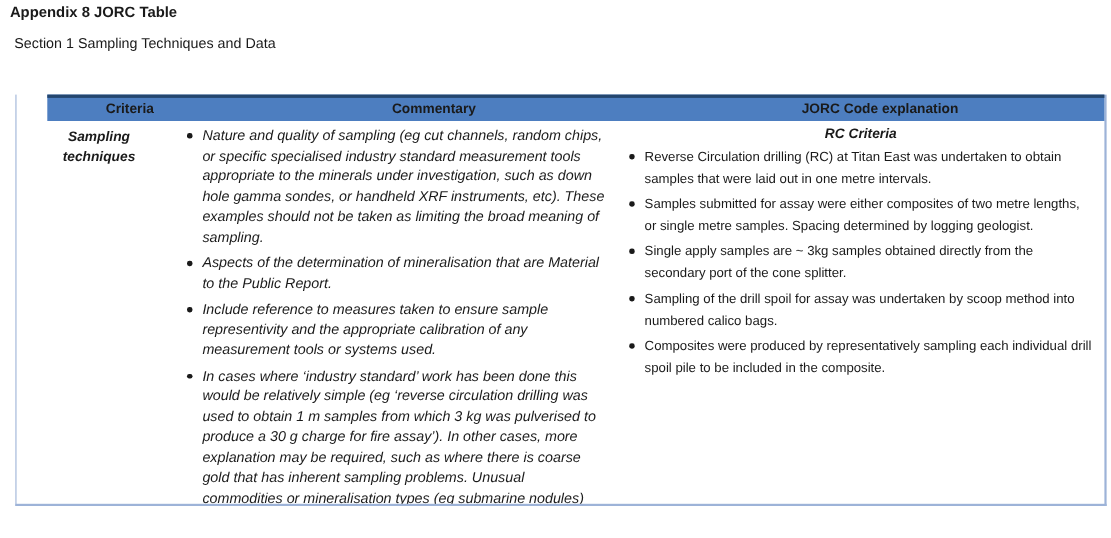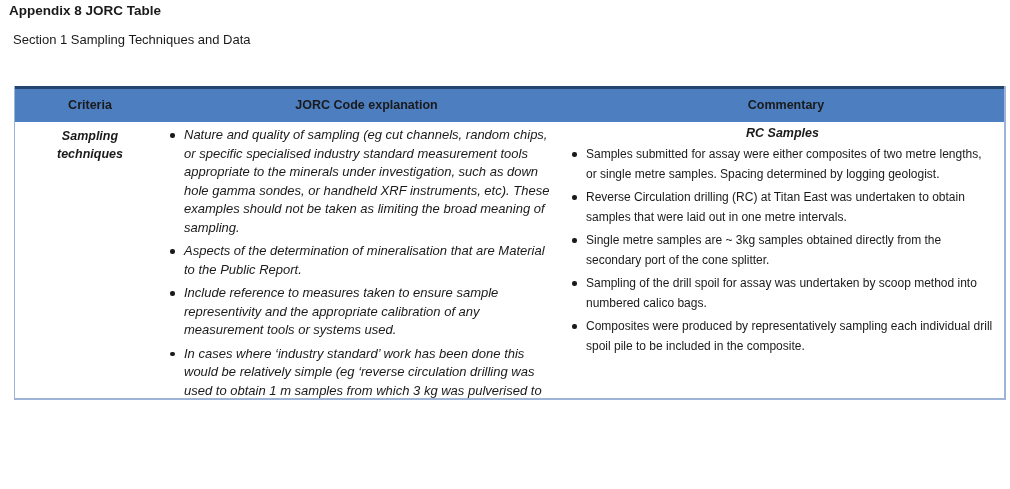--- a/index.html
+++ b/index.html
@@ -35,33 +35,34 @@
     width: 992px;
     border-left: 1px solid var(--table-border);
     border-right: 2px solid var(--table-border);
     border-bottom: 2px solid var(--table-border);
   }
   .table-header-row {
     display: grid;
     grid-template-columns: 150px 403px 1fr;
     background: var(--header-bg);
     border-top: 3px solid var(--header-top-border);
-    height: 36px;
+    height: 24px;
     align-items: center;
+    margin-left: 28px;
   }
   .header-cell {
     text-align: center;
     font-weight: bold;
     font-size: 12.5px;
     line-height: 17px;
   }
   .table-body-row {
     display: grid;
     grid-template-columns: 150px 403px 1fr;
-    height: 276px;
+    height: 348px;
     overflow: hidden;
   }
   .criteria-cell { padding-top: 5px; text-align: center; }
   .criteria-label {
     display: inline-block;
     font-weight: bold; font-style: italic;
     font-size: 12.5px; line-height: 1.45;
     max-width: 86px;
   }
   .jorc-cell { padding: 4px 18px 0 4px; }
@@ -98,43 +99,43 @@
 </head>
 <body>
 
 <div>
   <div class="doc-title">Appendix 8 JORC Table</div>
   <div class="section-heading">Section 1 Sampling Techniques and Data</div>
 
   <div class="jorc-table">
     <div class="table-header-row">
       <div class="header-cell">Criteria</div>
+      <div class="header-cell">Commentary</div>
       <div class="header-cell">JORC Code explanation</div>
-      <div class="header-cell">Commentary</div>
     </div>
 
     <div class="table-body-row">
       <div class="criteria-cell">
         <span class="criteria-label">Sampling techniques</span>
       </div>
 
       <div class="jorc-cell">
         <ul>
           <li class="bullet-item">Nature and quality of sampling (eg cut channels, random chips, or specific specialised industry standard measurement tools appropriate to the minerals under investigation, such as down hole gamma sondes, or handheld XRF instruments, etc). These examples should not be taken as limiting the broad meaning of sampling.</li>
           <li class="bullet-item">Aspects of the determination of mineralisation that are Material to the Public Report.</li>
           <li class="bullet-item">Include reference to measures taken to ensure sample representivity and the appropriate calibration of any measurement tools or systems used.</li>
           <li class="bullet-item">In cases where ‘industry standard’ work has been done this would be relatively simple (eg ‘reverse circulation drilling was used to obtain 1 m samples from which 3 kg was pulverised to produce a 30 g charge for fire assay’). In other cases, more explanation may be required, such as where there is coarse gold that has inherent sampling problems. Unusual commodities or mineralisation types (eg submarine nodules) may warrant disclosure of detailed information.</li>
         </ul>
       </div>
 
       <div class="commentary-cell">
-        <div class="commentary-heading">RC Samples</div>
+        <div class="commentary-heading">RC Criteria</div>
         <ul>
+          <li class="bullet-item">Reverse Circulation drilling (RC) at Titan East was undertaken to obtain samples that were laid out in one metre intervals.</li>
           <li class="bullet-item">Samples submitted for assay were either composites of two metre lengths, or single metre samples. Spacing determined by logging geologist.</li>
-          <li class="bullet-item">Reverse Circulation drilling (RC) at Titan East was undertaken to obtain samples that were laid out in one metre intervals.</li>
-          <li class="bullet-item">Single metre samples are ~ 3kg samples obtained directly from the secondary port of the cone splitter.</li>
+          <li class="bullet-item">Single apply samples are ~ 3kg samples obtained directly from the secondary port of the cone splitter.</li>
           <li class="bullet-item">Sampling of the drill spoil for assay was undertaken by scoop method into numbered calico bags.</li>
           <li class="bullet-item">Composites were produced by representatively sampling each individual drill spoil pile to be included in the composite.</li>
         </ul>
       </div>
     </div>
   </div>
 </div>
 
 </body></html>

